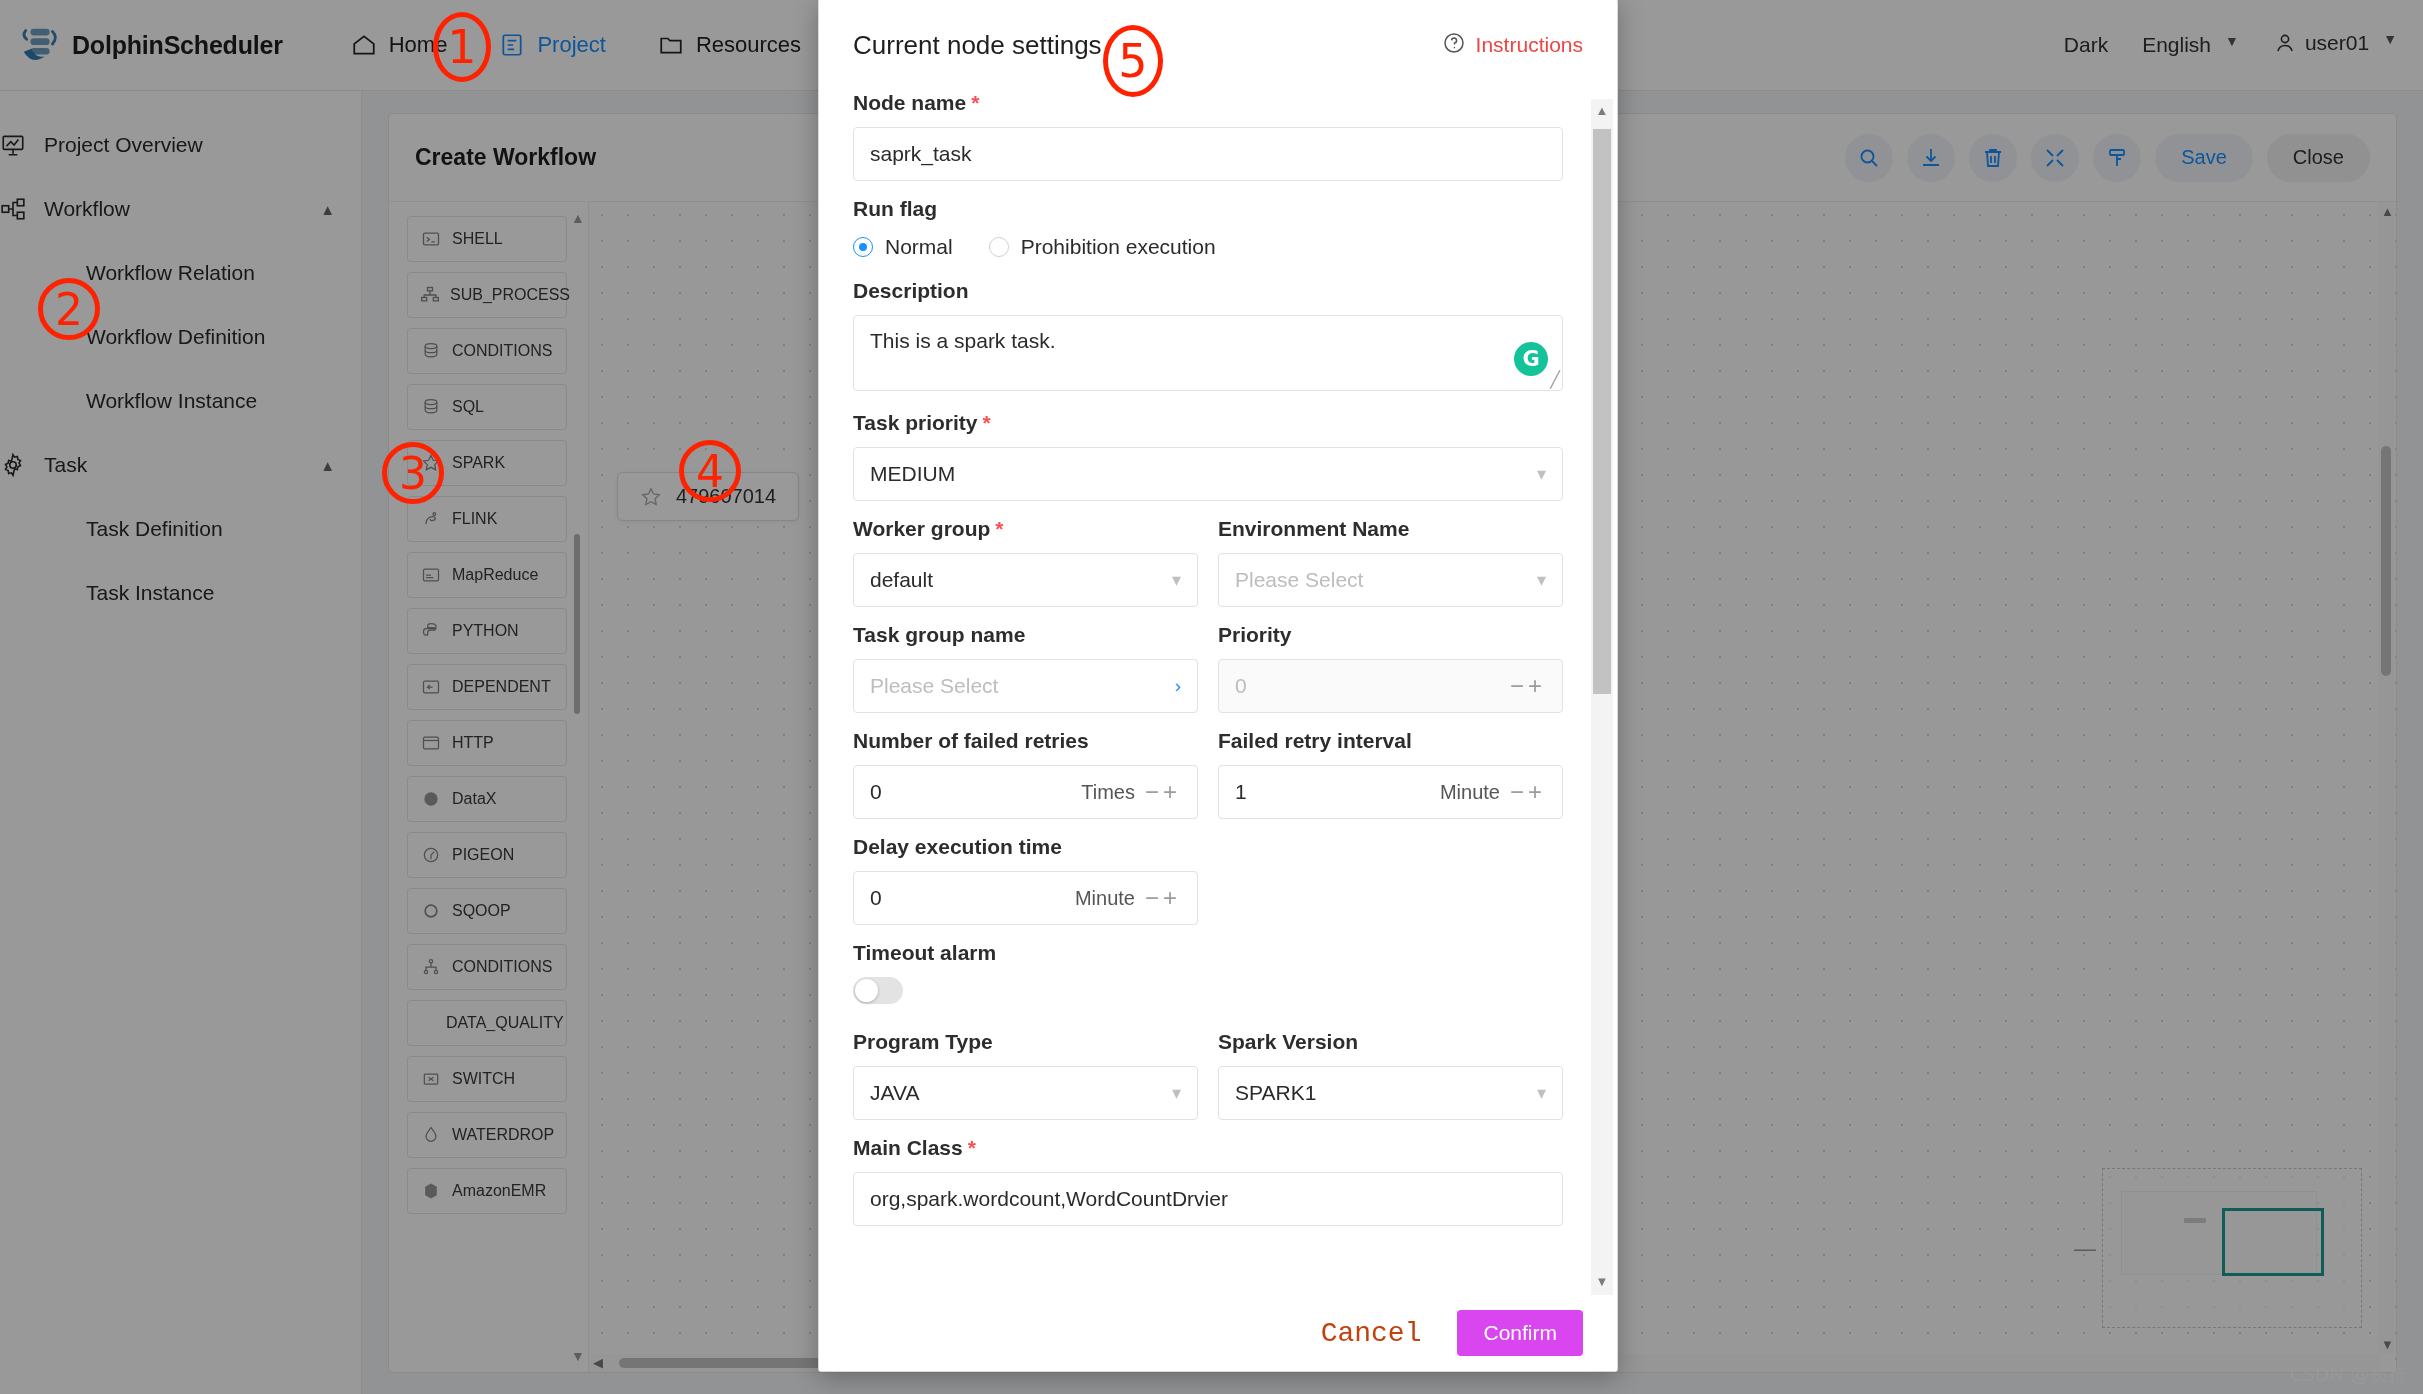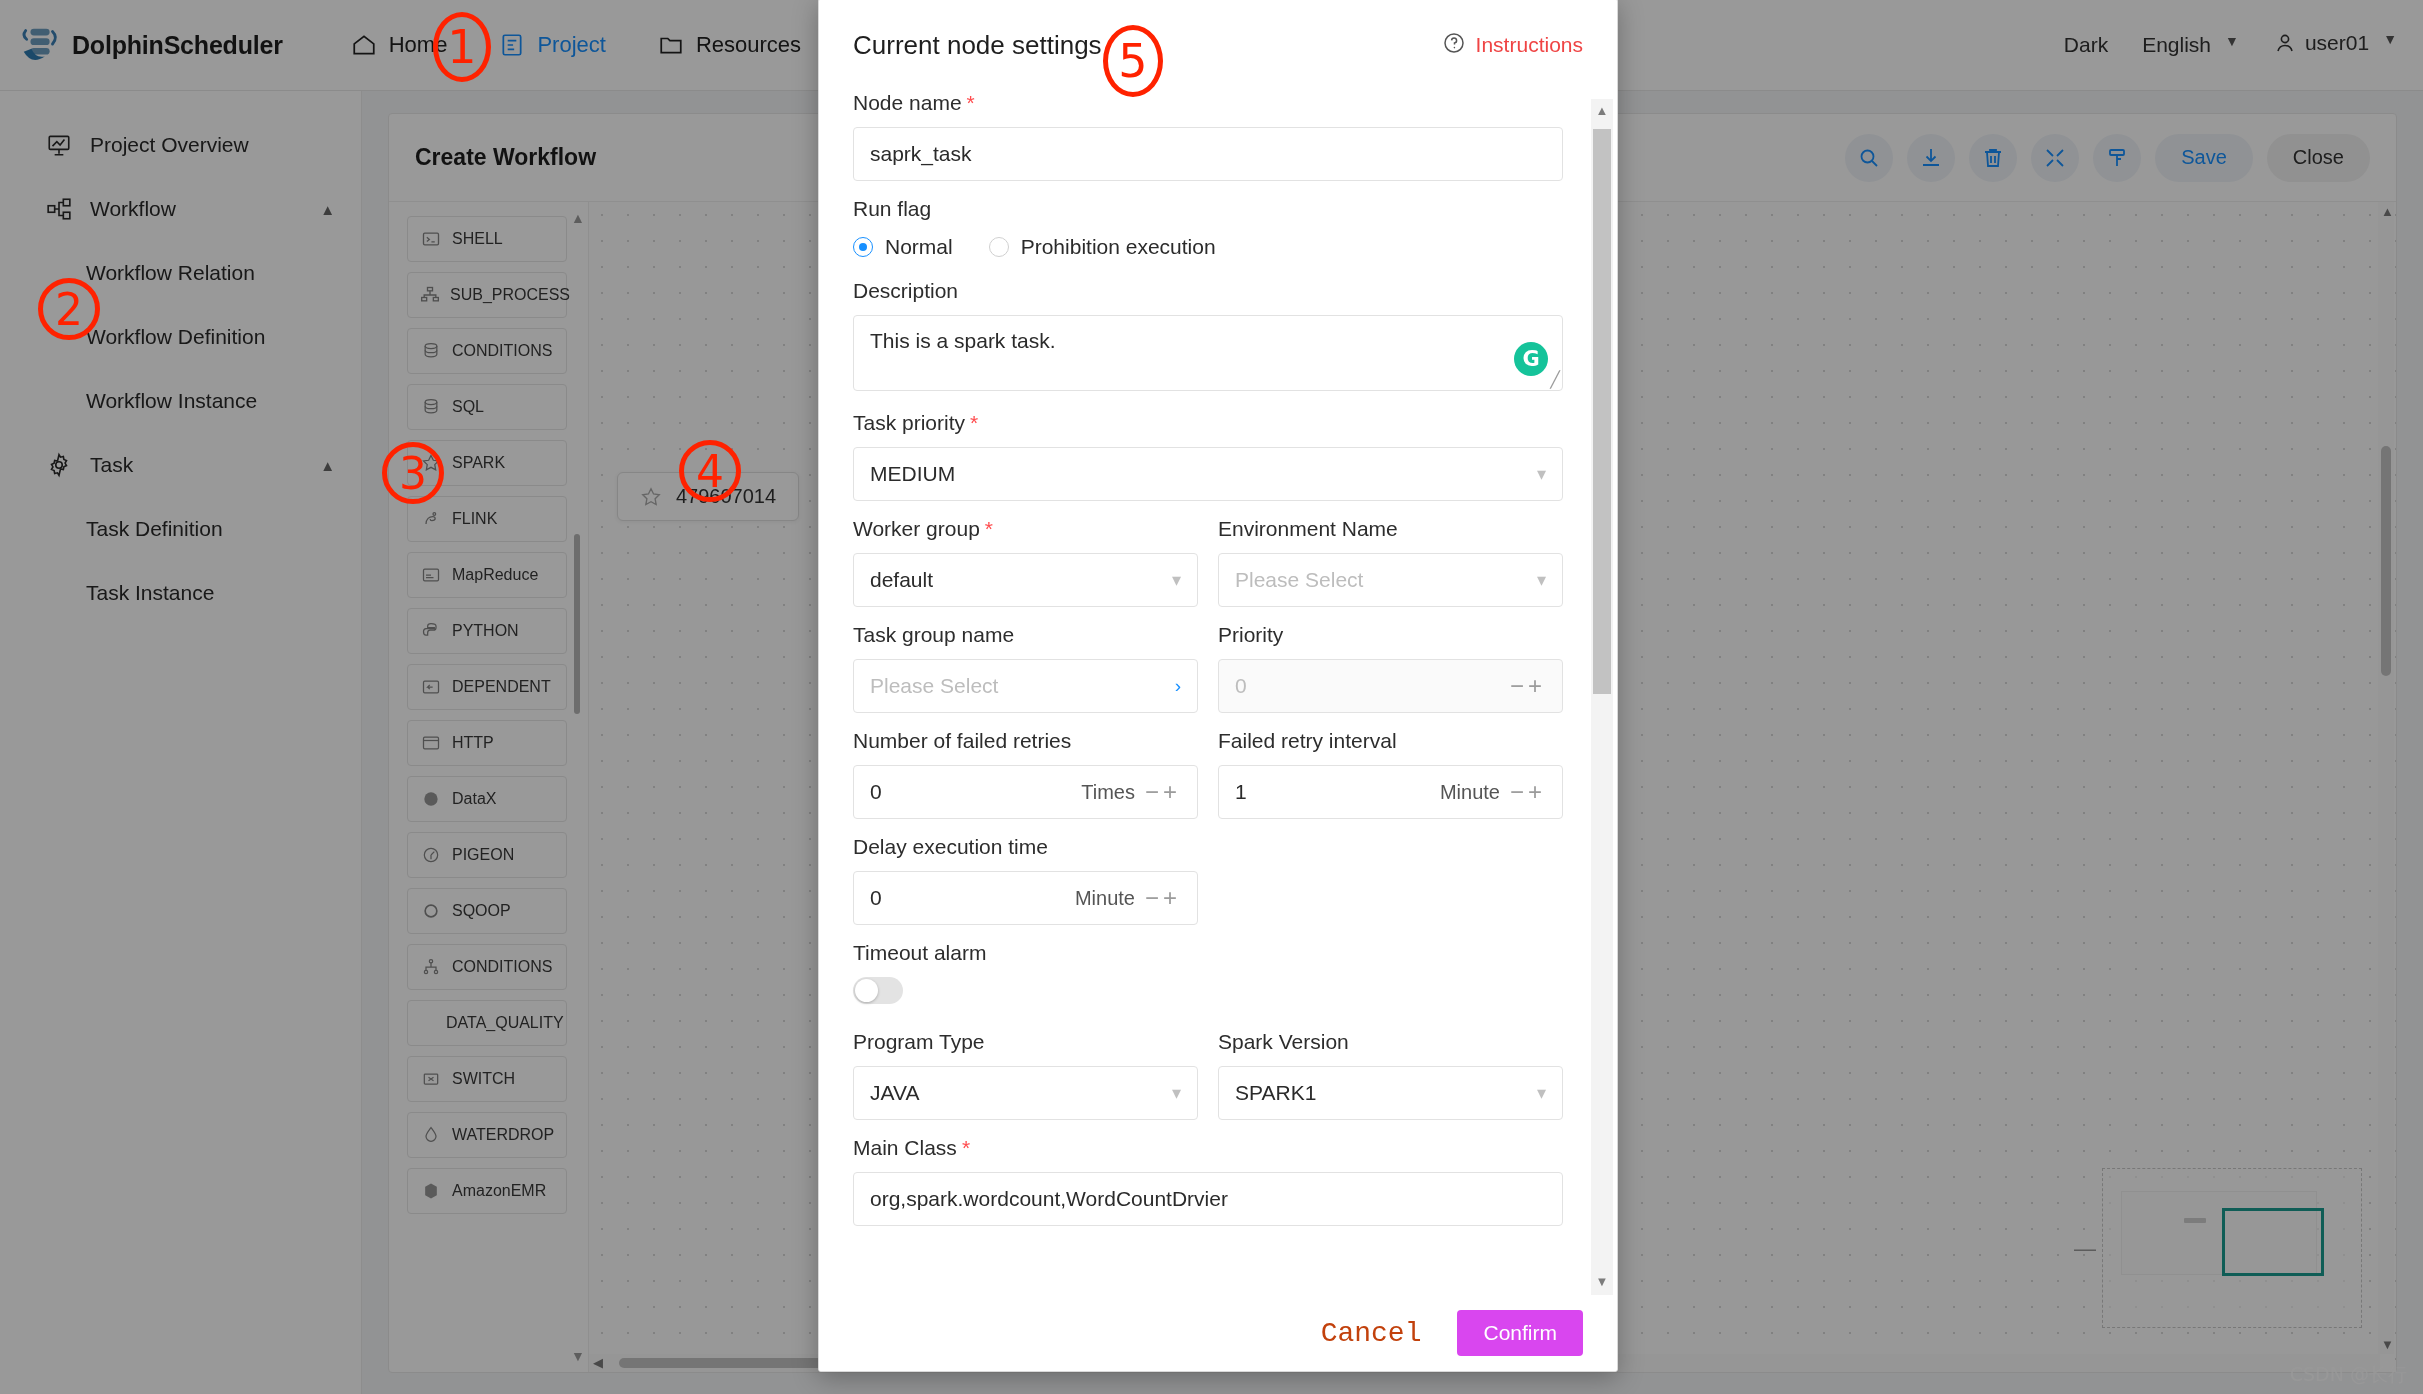--- a/index.html
+++ b/index.html
@@ -57,21 +57,21 @@
 
   
   .sidebar {
     position: absolute; top: 91px; left: 0; width: 362px; bottom: 0;
     background: #ffffff;
     border-right: 1px solid #ececec;
     padding-top: 22px;
   }
   .side-item {
     display: flex; align-items: center;
-    height: 64px; padding-left: 46px; padding-right: 26px;
+    height: 64px; padding-right: 26px;
     font-size: 21px; color: #2b2b2b; cursor: pointer;
   }
   .side-item .sicon { width: 30px; margin-right: 14px; display: inline-flex; align-items: center; }
   .side-item .caret { margin-left: auto; font-size: 15px; color: #666; }
   .side-sub {
     display: flex; align-items: center;
     height: 64px; padding-left: 86px;
     font-size: 21px; color: #2b2b2b; cursor: pointer;
   }
 
@@ -225,21 +225,21 @@
     position: absolute; left: 2px; width: 18px; top: 30px; height: 565px;
     background: #c2c2c2;
   }
   .modal-sb-arrow {
     position: absolute; left: 4px; width: 14px; text-align: center;
     color: #7c7c7c; font-size: 13px;
   }
 
   .field { margin-bottom: 16px; }
   .flabel {
-    font-size: 21px; color: #2d2d2d; margin-bottom: 12px; display: block;
+    font-size: 21px; color: #2d2d2d; margin-bottom: 12px; display: block; font-weight: bold;
   }
   .req { color: #ff4d4f; margin-left: 5px; }
   .input {
     width: 100%; height: 54px;
     border: 1px solid #e2e2e2; border-radius: 4px;
     display: flex; align-items: center;
     padding: 0 16px; font-size: 21px; color: #2b2b2b; background: #fff;
   }
   .input.placeholder { color: #bdbdbd; justify-content: center; }
   .input.disabled { background: #fafafa; color: #bdbdbd; }

